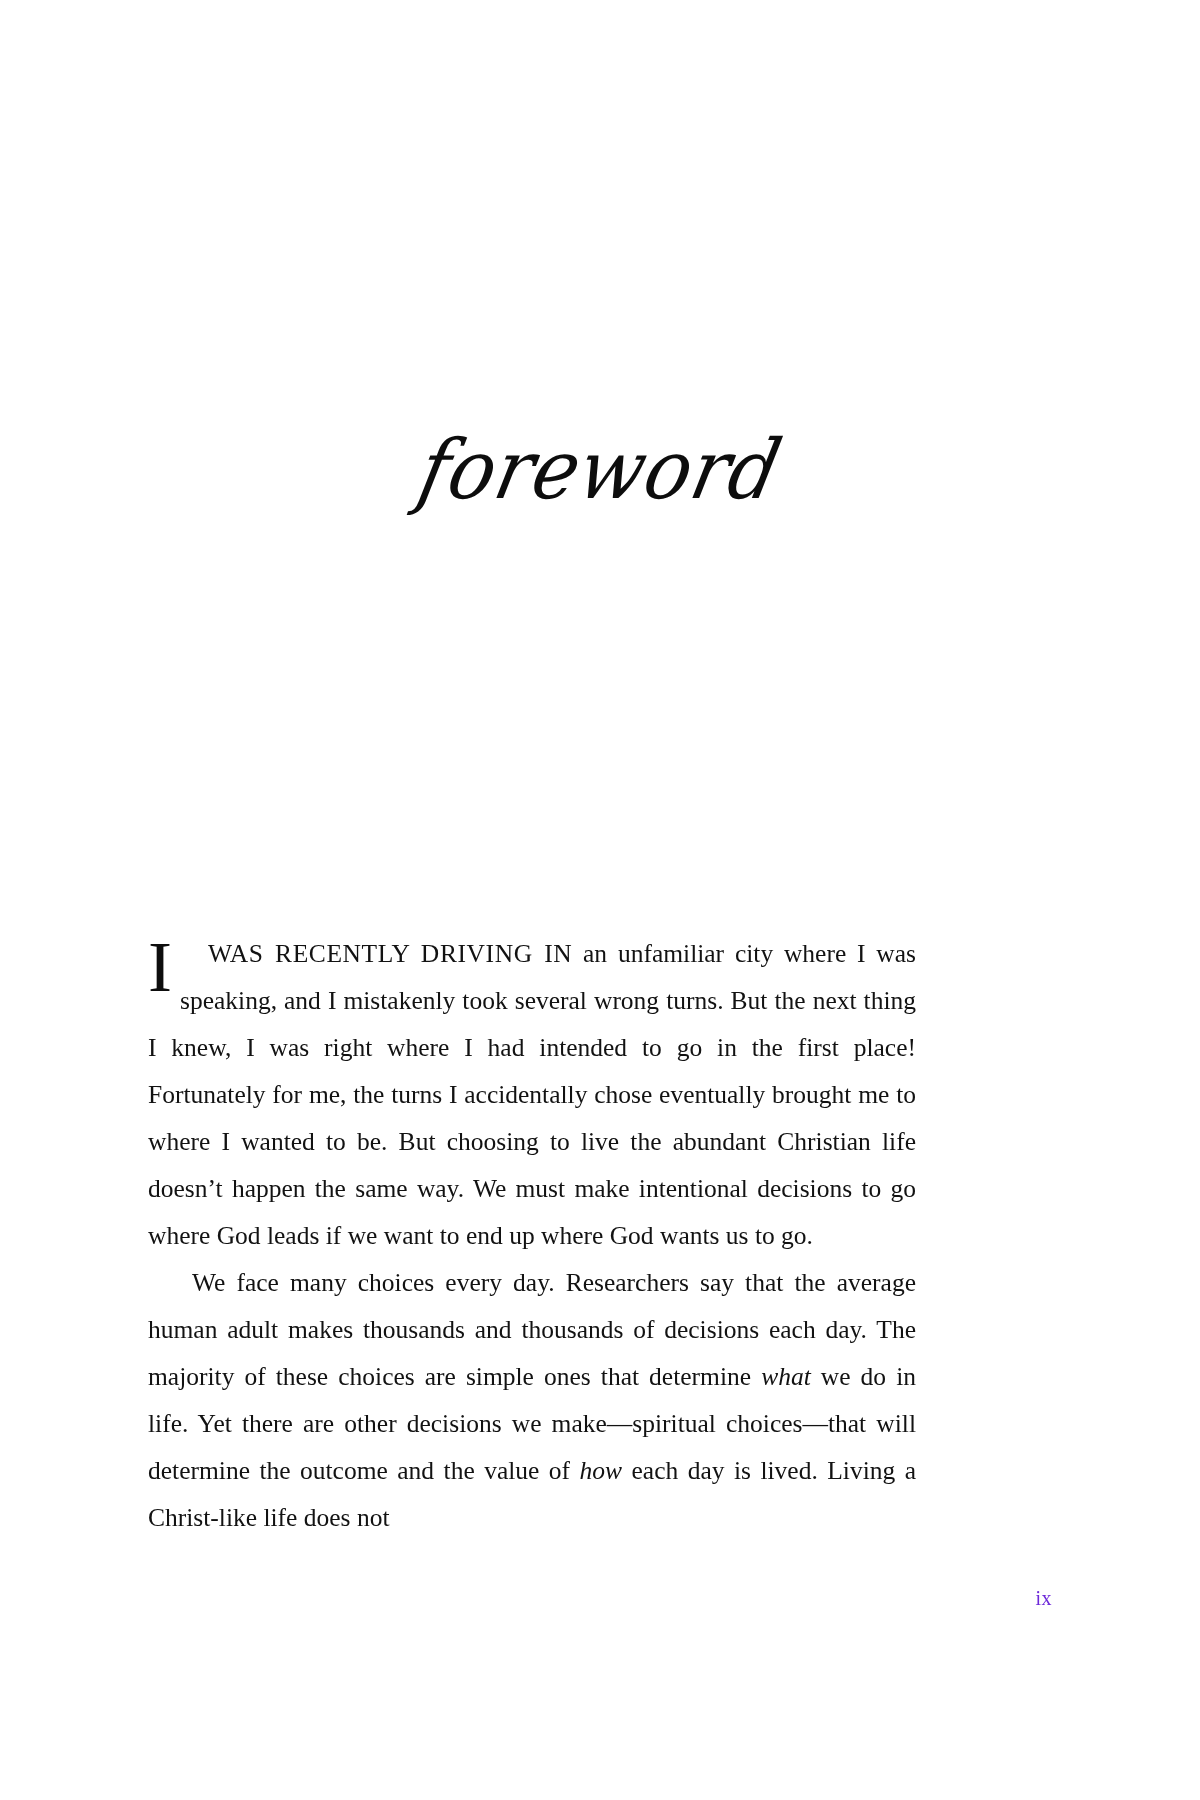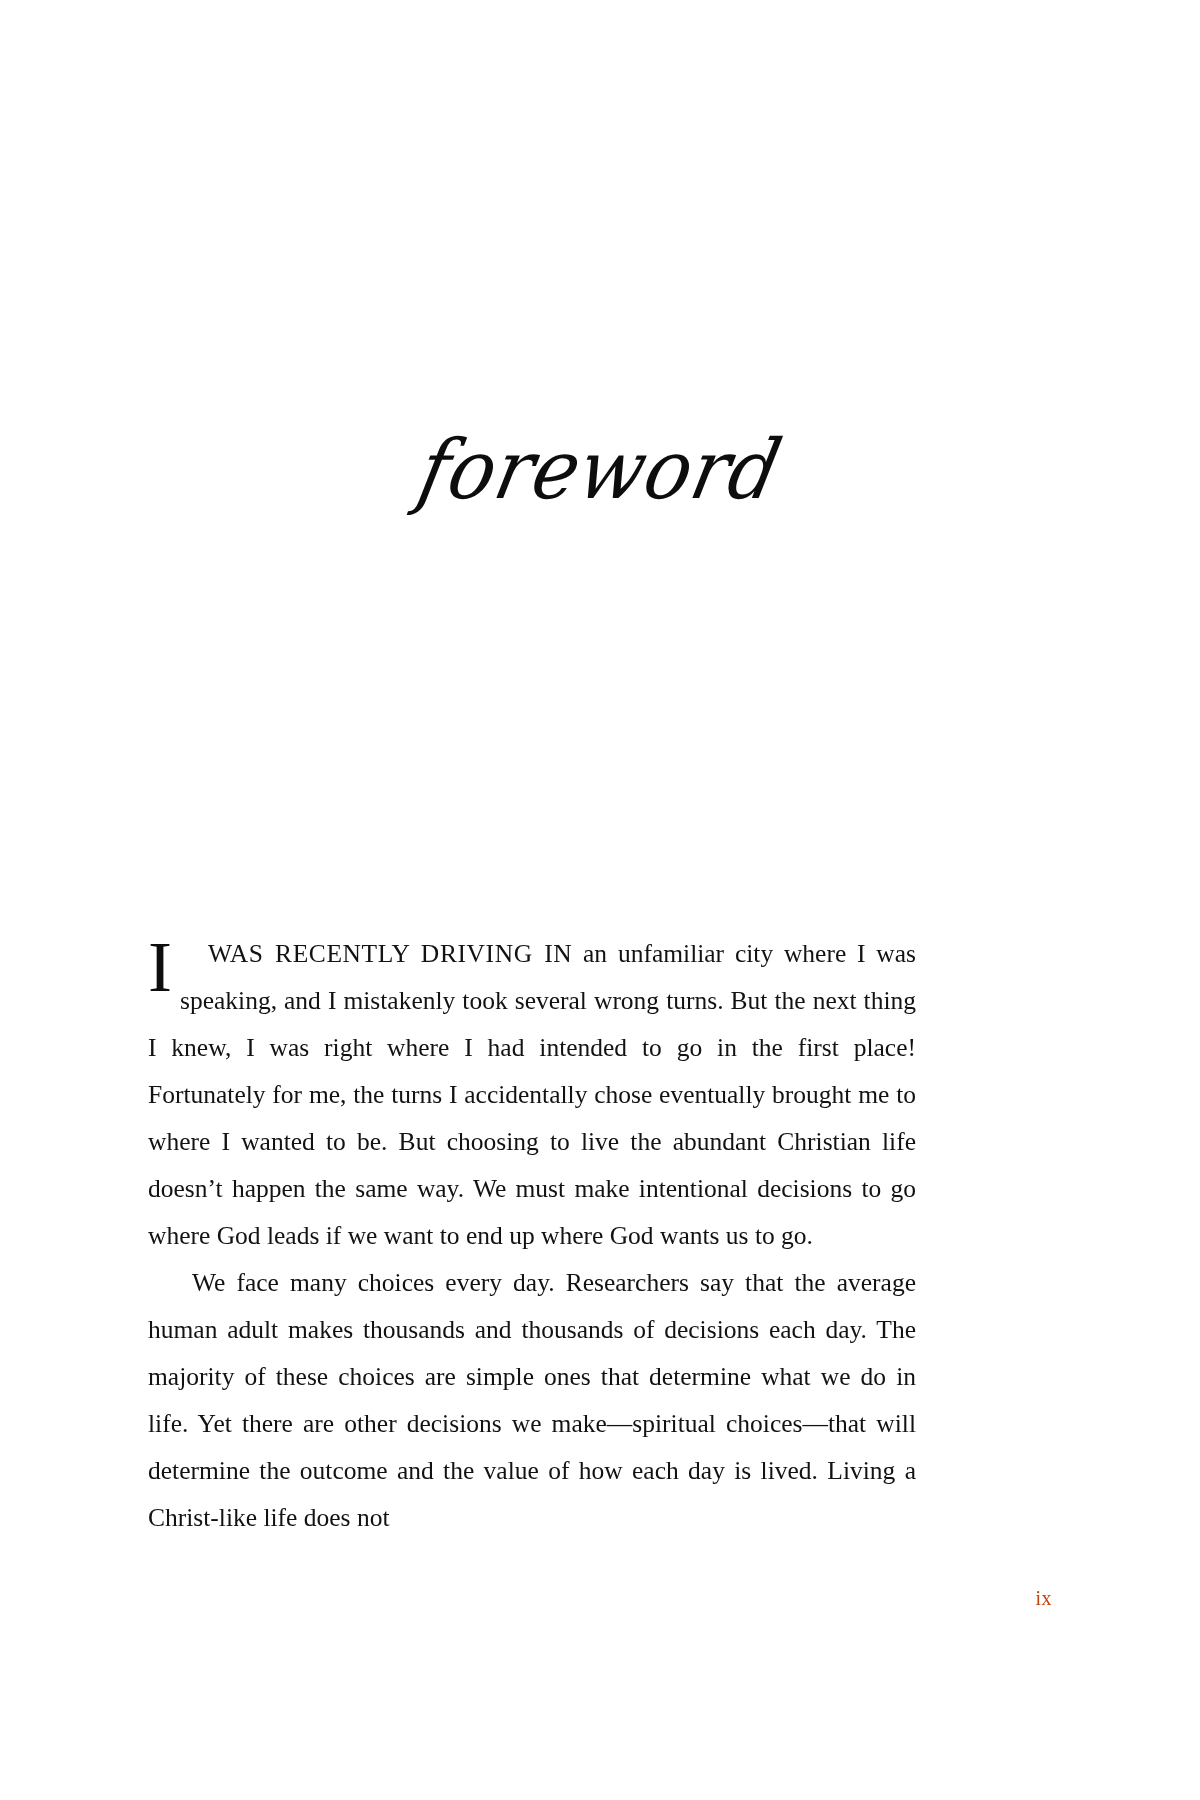--- a/index.html
+++ b/index.html
@@ -78,30 +78,31 @@
     margin-top: 2px;
     font-weight: 400;
     color: #0d0d0d;
   }
   .smallcaps {
     font-variant: small-caps;
     letter-spacing: 0.6px;
     margin-left: 28px;
   }
   .ital {
+    font-style: italic;
   }
 
   
   .folio {
     position: absolute;
     right: 148px;
     bottom: 190px;
     font-size: 20px;
     font-family: "Liberation Serif", serif;
-    color: #c2410c;
+    color: #6d28d9;
     letter-spacing: 0.5px;
   }
 </style>
 </head>
 <body>
 
 <div class="page">
 
   <div class="heading-wrap">
     <div class="heading">foreword</div>

